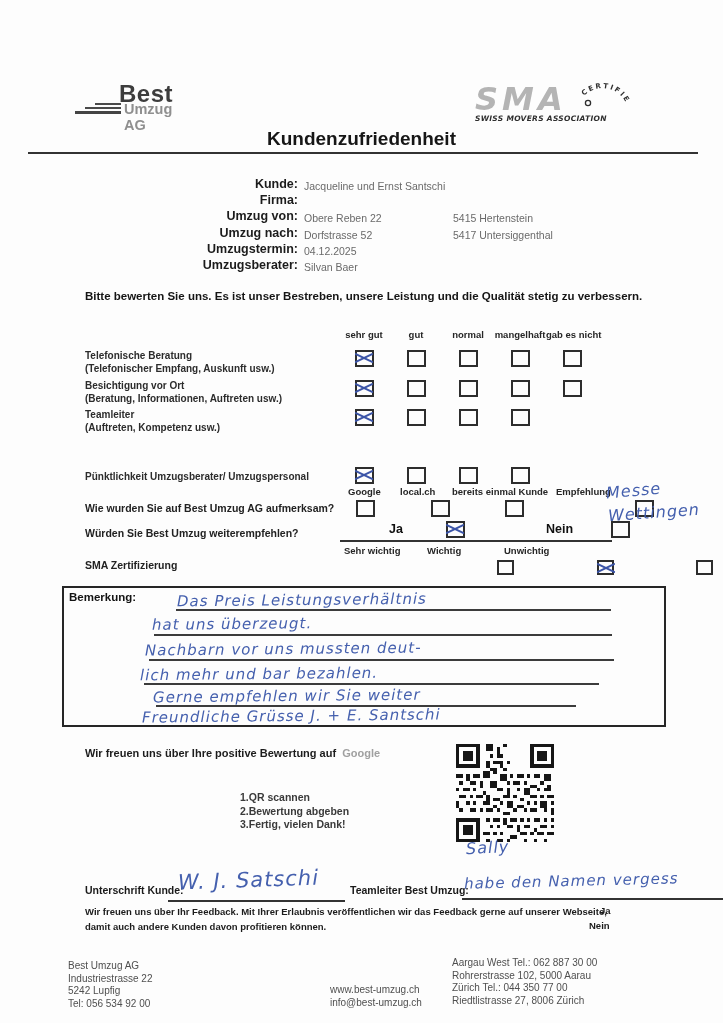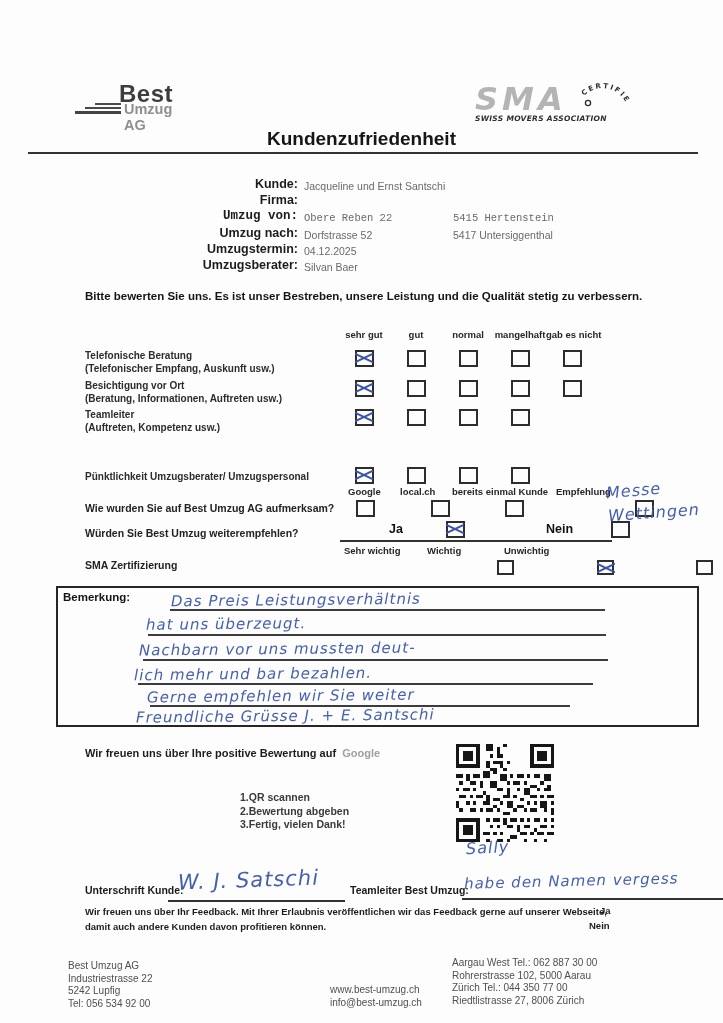--- a/index.html
+++ b/index.html
@@ -26,21 +26,21 @@
   .colhead span{width:52px;text-align:center;font-size:9.5px;font-weight:600;color:#262626;white-space:nowrap;}
   .rrow{left:85px;width:600px;height:28px;}
   .rlabel{position:absolute;left:0;top:0;font-size:10px;font-weight:600;color:#2c2c2c;line-height:13px;width:255px;}
   .rsub{font-weight:600;}
   .rchecks{position:absolute;left:253px;top:1px;display:flex;}
   .rchecks .cell{width:52px;display:flex;justify-content:center;}
   .qlabel{font-size:10.5px;font-weight:600;color:#222;}
   .shead{font-size:9.5px;font-weight:600;color:#262626;white-space:nowrap;}
   .janein{font-size:12.5px;font-weight:bold;color:#111;}
   
-  .rembox{left:56px;top:586px;width:600px;height:137px;border:2px solid #262626;padding-left:39px;}
+  .rembox{left:62px;top:586px;width:600px;height:137px;border:2px solid #262626;}
   .remrule{position:absolute;height:1.5px;background:#3c3c3c;}
   .remline{position:absolute;font-size:15px;transform:rotate(-0.6deg);}
   
   .ftr{font-size:10px;color:#4f4f4f;line-height:12.5px;}
   .steps{font-size:10.5px;font-weight:600;color:#3a3a3a;line-height:13.5px;}
   .consent{font-size:9.5px;font-weight:bold;color:#1c1c1c;line-height:15px;}
   .siglabel{font-size:10.5px;font-weight:bold;color:#1a1a1a;white-space:nowrap;}
 </style>
 </head>
 <body>
@@ -76,21 +76,21 @@
   
   <div class="abs irow" style="top:177px;">
     <span class="flabel">Kunde:</span>
     <span class="fval">Jacqueline und Ernst Santschi</span>
     <span class="fval2"></span>
   </div>
   <div class="abs irow" style="top:193px;">
     <span class="flabel">Firma:</span>
     <span class="fval"></span>
   </div>
-  <div class="abs irow" style="top:209px;font-family:Liberation Mono, monospace;">
+  <div class="abs irow" style="top:209px;">
     <span class="flabel">Umzug von:</span>
     <span class="fval">Obere Reben 22</span>
     <span class="fval2">5415 Hertenstein</span>
   </div>
   <div class="abs irow" style="top:226px;">
     <span class="flabel">Umzug nach:</span>
     <span class="fval">Dorfstrasse 52</span>
     <span class="fval2">5417 Untersiggenthal</span>
   </div>
   <div class="abs irow" style="top:242px;">

